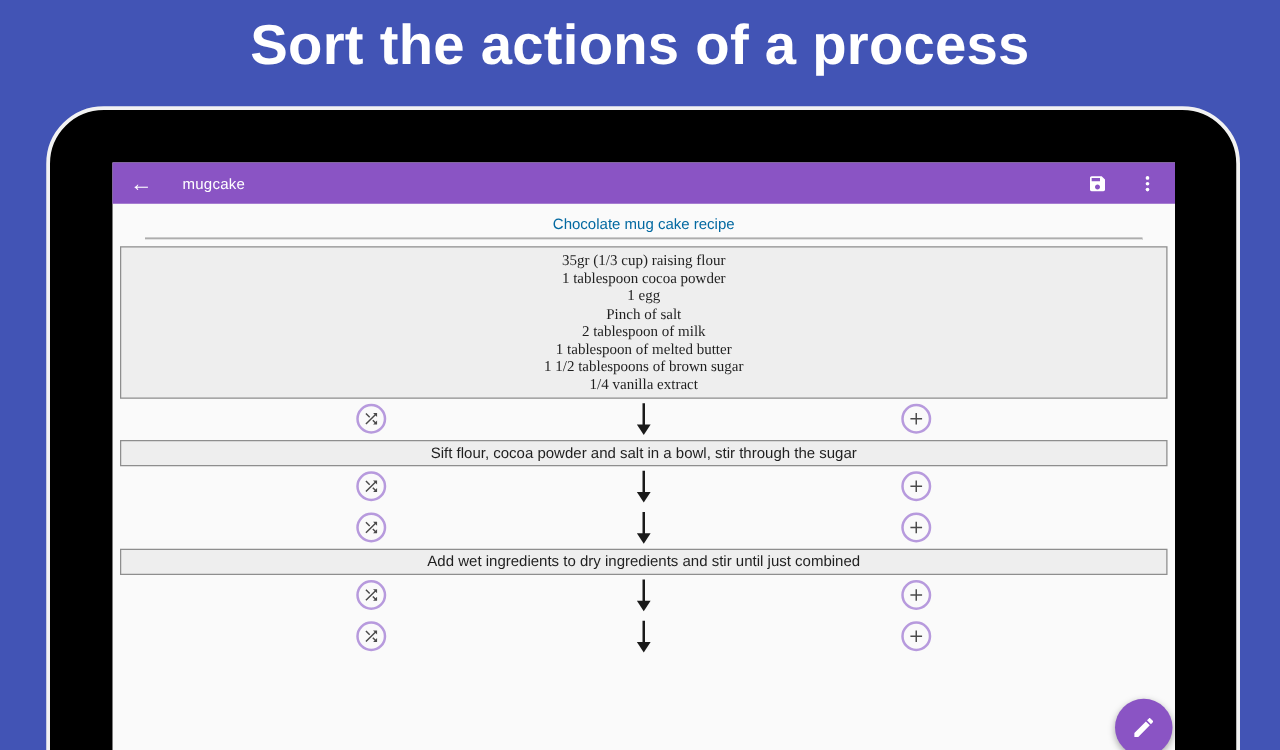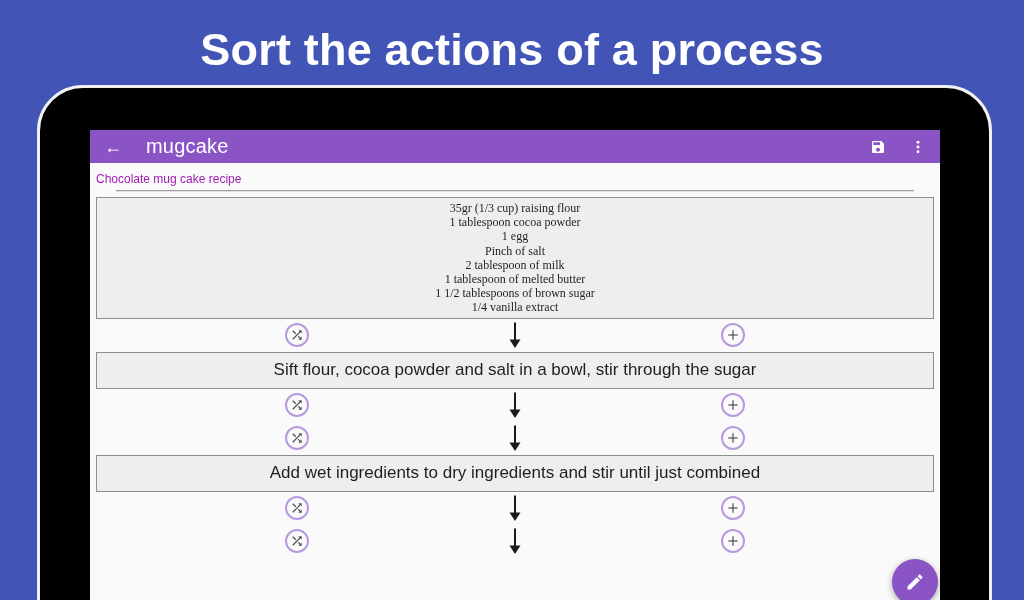--- a/index.html
+++ b/index.html
@@ -4,65 +4,65 @@
 <style>
   * { box-sizing: border-box; }
   html,body { margin:0; padding:0; }
   body {
     width:1024px; height:600px; overflow:hidden; position:relative;
     background:#4254b5;
     font-family:"Liberation Sans", sans-serif;
   }
   .page-title {
     color:#ffffff; text-align:center; font-size:45px; font-weight:600;
-    margin:0; padding-top:24px; letter-spacing:0.2px;
+    margin:0; padding-top:10px; letter-spacing:0.2px;
   }
   .tablet {
     position:absolute; left:37px; top:85px; width:955px; height:560px;
     background:#000; border:3px solid #f2f2f2; border-radius:46px;
   }
   .screen {
     position:absolute; left:90px; top:130px; width:850px; height:470px;
     background:#fafafa; overflow:visible;
   }
   .appbar {
     height:33px; background:#8a54c4; display:flex; align-items:center;
     padding:0 14px; color:#fff;
   }
   .back-btn {
     background:none; border:none; color:#fff; font-size:18px; line-height:1;
     padding:0; cursor:pointer;
   }
-  .appbar-title { font-size:20px; font-weight:500; margin-left:24px; letter-spacing:0.2px; }
+  .appbar-title { font-size:12px; font-weight:500; margin-left:24px; letter-spacing:0.2px; }
   .appbar-actions { margin-left:auto; display:flex; align-items:center; gap:24px; }
   .icon-btn { background:none; border:none; padding:0; cursor:pointer; display:flex; align-items:center; }
   .content { padding:0 6px; }
   .recipe-name {
-    margin-top:9px; text-align:left; color:#a21caf; font-size:12px;
+    margin-top:9px; text-align:center; color:#0369a1; font-size:12px;
     background:transparent; border:none; width:100%;
   }
   .name-underline { height:2px; background:#9c9c9c; margin:4px 20px 0 20px; border-bottom:1px solid #e0e0e0; }
   .ingredients-box {
     margin-top:5px; background:#eeeeee; border:1px solid #8e8e8e;
     text-align:center; font-size:12px; line-height:14.2px; padding:3px 0;
     color:#1f1f1f; white-space:pre-line;font-family:Liberation Serif, serif;
   }
   .connector { position:relative; height:33px; }
   .circle-btn {
     position:absolute; top:50%; width:24px; height:24px; border-radius:50%;
     border:2px solid #b79add; background:transparent; padding:0;
     display:flex; align-items:center; justify-content:center; cursor:pointer;
   }
   .shuffle-pos { left:24%; transform:translate(-50%,-50%); }
   .add-pos { left:76%; transform:translate(-50%,-50%); }
   .down-arrow { position:absolute; left:50%; top:50%; transform:translate(-50%,-50%); display:flex; }
   .step-box {
-    background:#eeeeee; border:1px solid #8e8e8e; height:37px;
+    background:#eeeeee; border:1px solid #8e8e8e; height:21px;
     display:flex; align-items:center; justify-content:center;
-    font-size:17px; color:#1f1f1f;
+    font-size:12px; color:#1f1f1f;
   }
   .fab {
     position:absolute; left:802px; top:429px; width:46px; height:46px;
     border-radius:50%; background:#8a54c4; border:none; cursor:pointer;
     display:flex; align-items:center; justify-content:center;
     box-shadow:0 2px 6px rgba(0,0,0,0.35);
   }
 </style>
 </head>
 <body>

